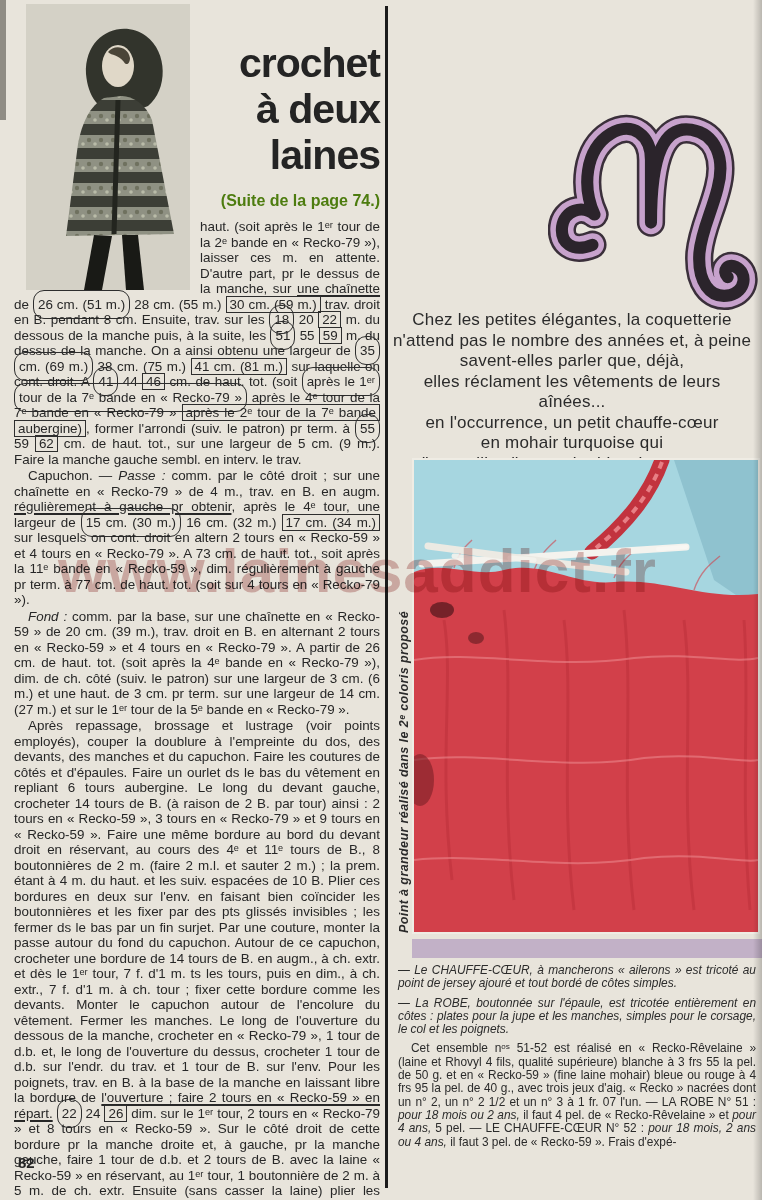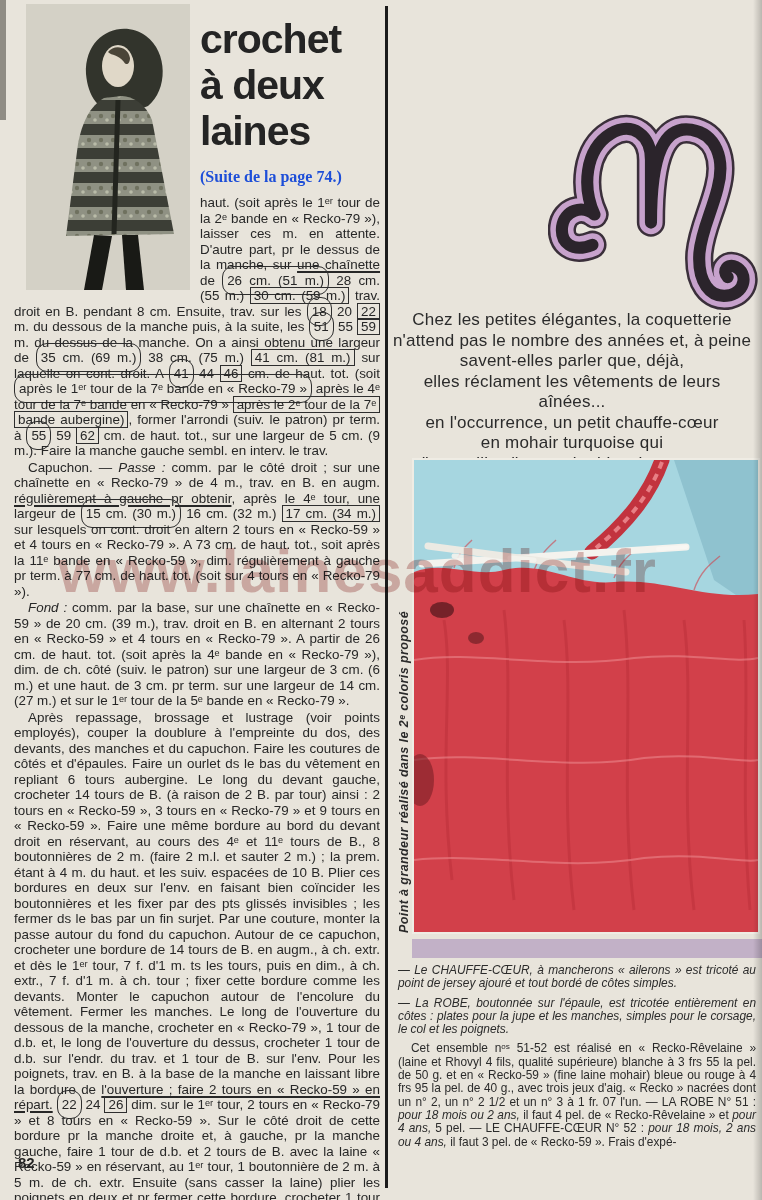--- a/index.html
+++ b/index.html
@@ -9,26 +9,26 @@
     font-family:"Liberation Sans",sans-serif;color:#262626;
   }
   .page::after{content:'';position:absolute;right:0;top:0;bottom:0;width:9px;
     background:linear-gradient(to right,rgba(0,0,0,0),rgba(0,0,0,.20));pointer-events:none;}
   .edge-artifact{position:absolute;left:0;top:0;width:6px;height:120px;background:#6a675f;opacity:.7;}
   .divider{position:absolute;left:385px;top:6px;width:3px;height:1182px;background:#1b1b1b;}
 
   
   .left-col{position:absolute;left:14px;top:0;width:366px;}
   .bw-photo{float:left;width:164px;height:286px;margin:4px 10px 2px 12px;background:#d4d1c6;}
-  .title-block{padding-top:16px;}
+  .title-block{padding-top:40px;text-align:right;}
   .article-title{
     margin:0;font-size:41px;line-height:46px;font-weight:bold;letter-spacing:-1px;
     white-space:pre-line;color:#242424;
   }
-  .subtitle{margin:14px 0 0 0;font-family:Liberation Serif, serif;font-weight:bold;font-size:16px;color:#1d4ed8;}
+  .subtitle{margin:14px 0 0 0;font-family:Liberation Sans, sans-serif;font-weight:bold;font-size:16px;color:#4d7c0f;}
   .body-text{margin-top:9px;}
   .body-text p{
     margin:0;font-size:13.4px;line-height:15.5px;text-align:justify;color:#272727;
   }
   .body-text p + p{text-indent:14px;margin-top:1px;}
   .seg-o{border:1.5px solid #2e2e2e;border-radius:11px;padding:6px 4px;
     -webkit-box-decoration-break:clone;box-decoration-break:clone;}
   .seg-x{border:1.5px solid #2e2e2e;padding:0 3px;
     -webkit-box-decoration-break:clone;box-decoration-break:clone;}
   .seg-u{text-decoration:underline;text-underline-offset:2px;text-decoration-thickness:1.5px;}

